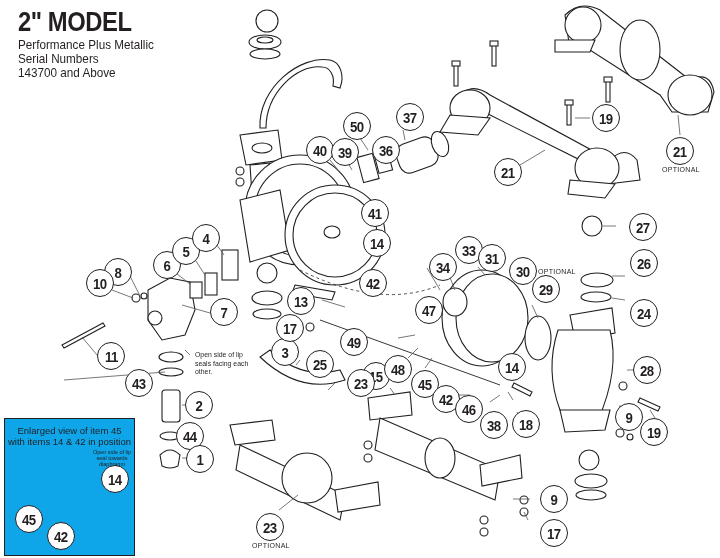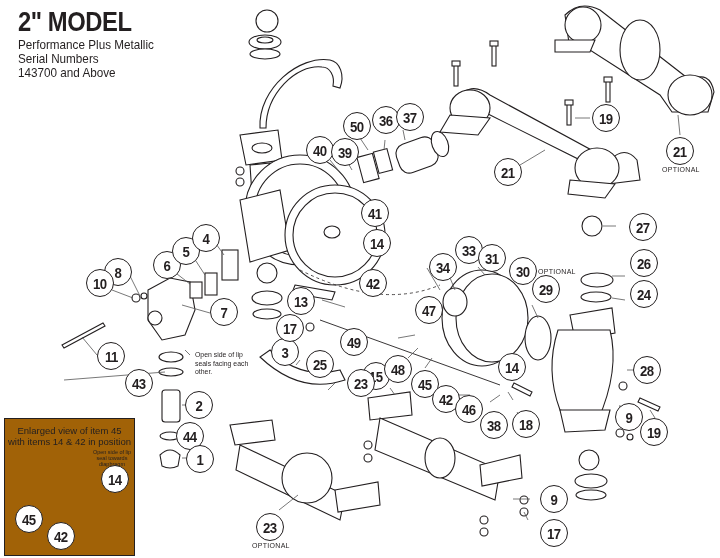--- a/index.html
+++ b/index.html
@@ -8,21 +8,21 @@
   .subtitle{position:absolute;left:18px;top:38px;font-size:13px;line-height:14px;transform:scaleX(0.9);transform-origin:left top;}
   svg.art{position:absolute;left:0;top:0;width:720px;height:558px;}
   .art .p{fill:#fff;stroke:#231f20;stroke-width:1.1;}
   .art .ln{fill:none;stroke:#231f20;stroke-width:0.9;}
   .art .lt{fill:none;stroke:#555;stroke-width:0.8;}
   .art .dash{fill:none;stroke:#231f20;stroke-width:0.8;stroke-dasharray:3 3;}
   .co{position:absolute;width:28px;height:28px;border:1.5px solid #231f20;border-radius:50%;background:#fff;display:flex;align-items:center;justify-content:center;font-weight:bold;font-size:15px;box-sizing:border-box;letter-spacing:-0.5px;}
   .co span{transform:scaleX(0.88);}
   .opt{position:absolute;font-size:7px;letter-spacing:0.3px;}
   .note{position:absolute;font-size:7.5px;line-height:8.5px;transform:scaleX(0.92);transform-origin:left top;}
-  .inset{position:absolute;left:4px;top:418px;width:129px;height:136px;border:1.5px solid #231f20;background:#a16207;}
+  .inset{position:absolute;left:4px;top:418px;width:129px;height:136px;border:1.5px solid #231f20;background:#0ea5e9;}
   .inset-title{position:absolute;left:0;top:6px;width:129px;text-align:center;font-size:9.5px;line-height:11px;}
   .inset-note{position:absolute;left:84px;top:30px;font-size:5.5px;line-height:6px;text-align:center;width:46px;}
 </style>
 </head>
 <body>
 
 <div class="title">2" MODEL</div>
 <div class="subtitle">
   <div>Performance Plus Metallic</div>
   <div>Serial Numbers</div>
@@ -264,21 +264,21 @@
   </div>
 <div class="co" style="left:306px;top:350px">
     <span>25</span>
   </div>
 <div class="co" style="left:287px;top:287px">
     <span>13</span>
   </div>
 <div class="co" style="left:343px;top:112px">
     <span>50</span>
   </div>
-<div class="co" style="left:372px;top:106px">
+<div class="co" style="left:372px;top:136px">
     <span>36</span>
   </div>
 <div class="co" style="left:396px;top:103px">
     <span>37</span>
   </div>
 <div class="co" style="left:306px;top:136px">
     <span>40</span>
   </div>
 <div class="co" style="left:331px;top:138px">
     <span>39</span>
@@ -350,21 +350,21 @@
 <div class="co" style="left:666px;top:137px">
     <span>21</span>
   </div>
 <div class="opt" style="left:662px;top:166px">OPTIONAL</div>
 <div class="co" style="left:629px;top:213px">
     <span>27</span>
   </div>
 <div class="co" style="left:630px;top:249px">
     <span>26</span>
   </div>
-<div class="co" style="left:630px;top:280px">
+<div class="co" style="left:630px;top:299px">
     <span>24</span>
   </div>
 <div class="co" style="left:633px;top:356px">
     <span>28</span>
   </div>
 <div class="co" style="left:615px;top:403px">
     <span>9</span>
   </div>
 <div class="co" style="left:640px;top:418px">
     <span>19</span>

